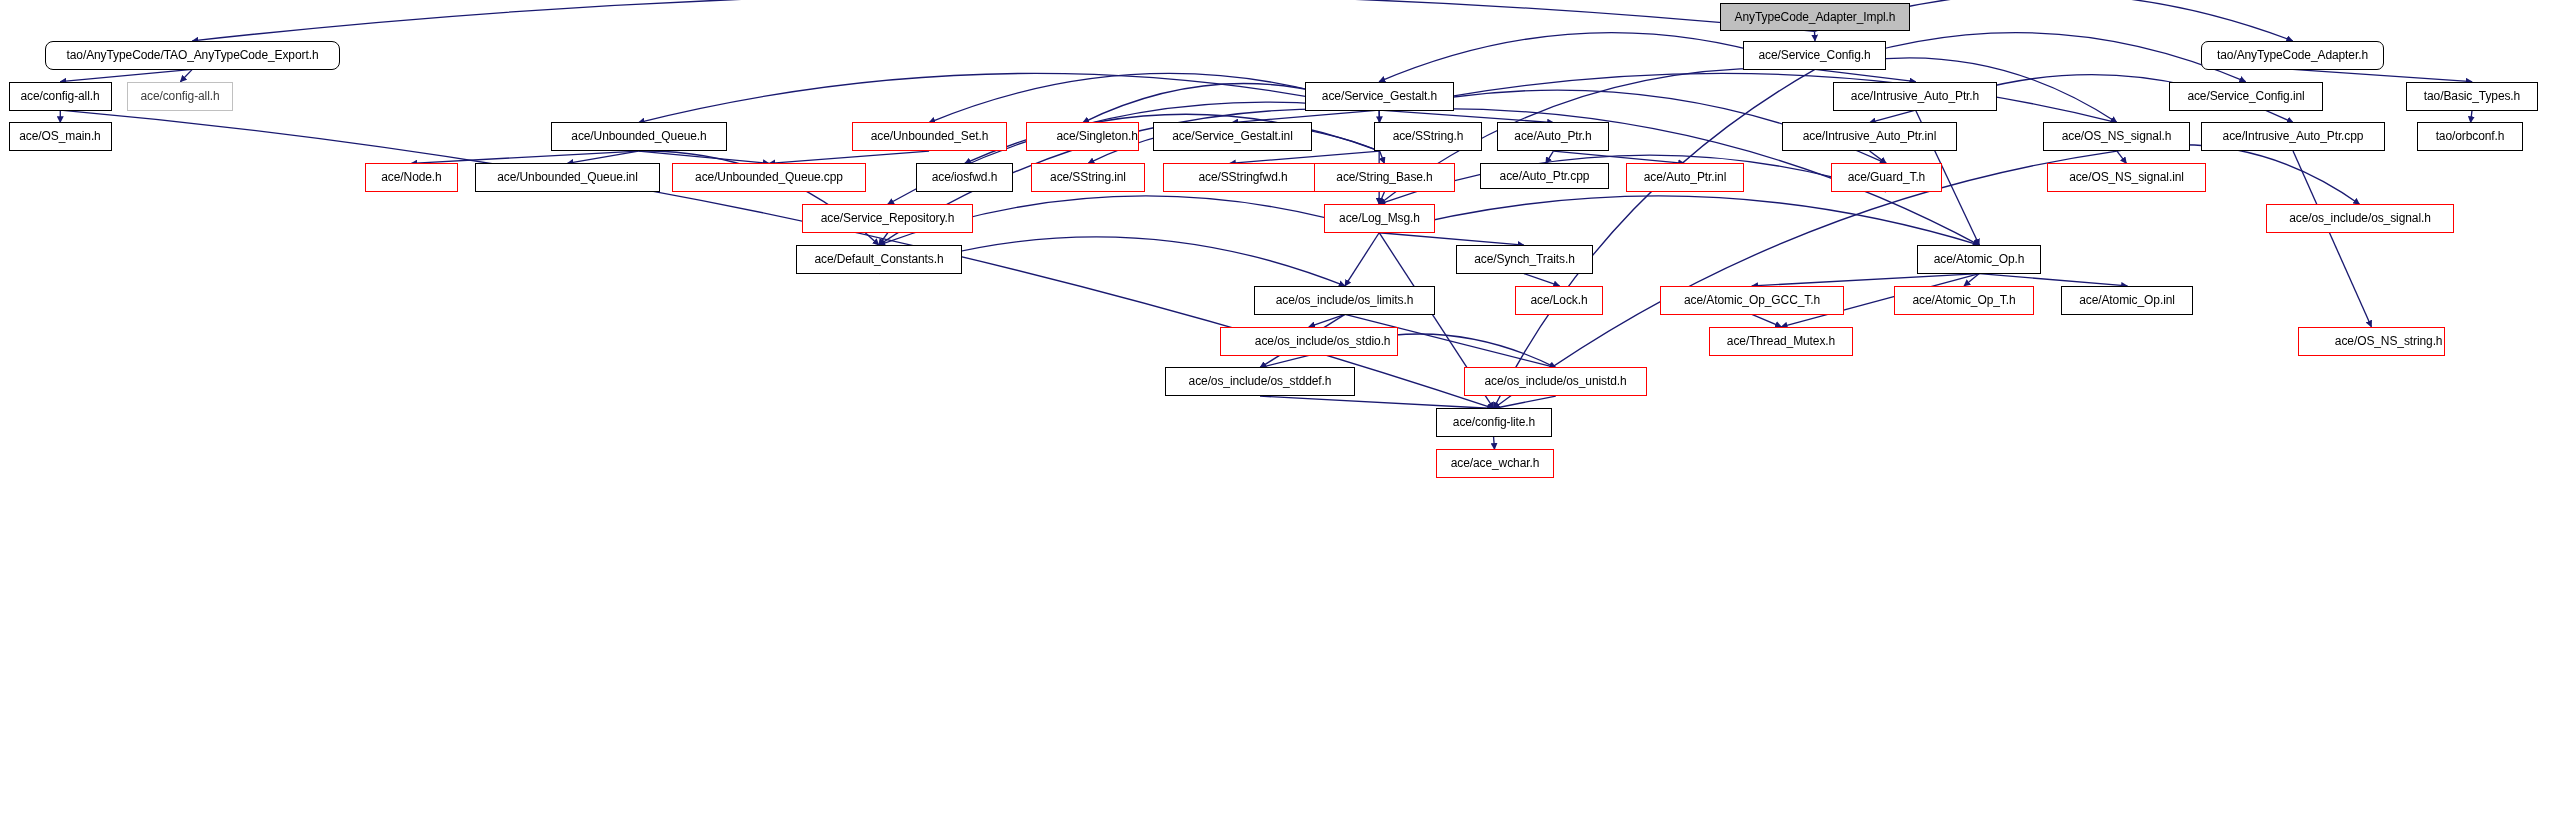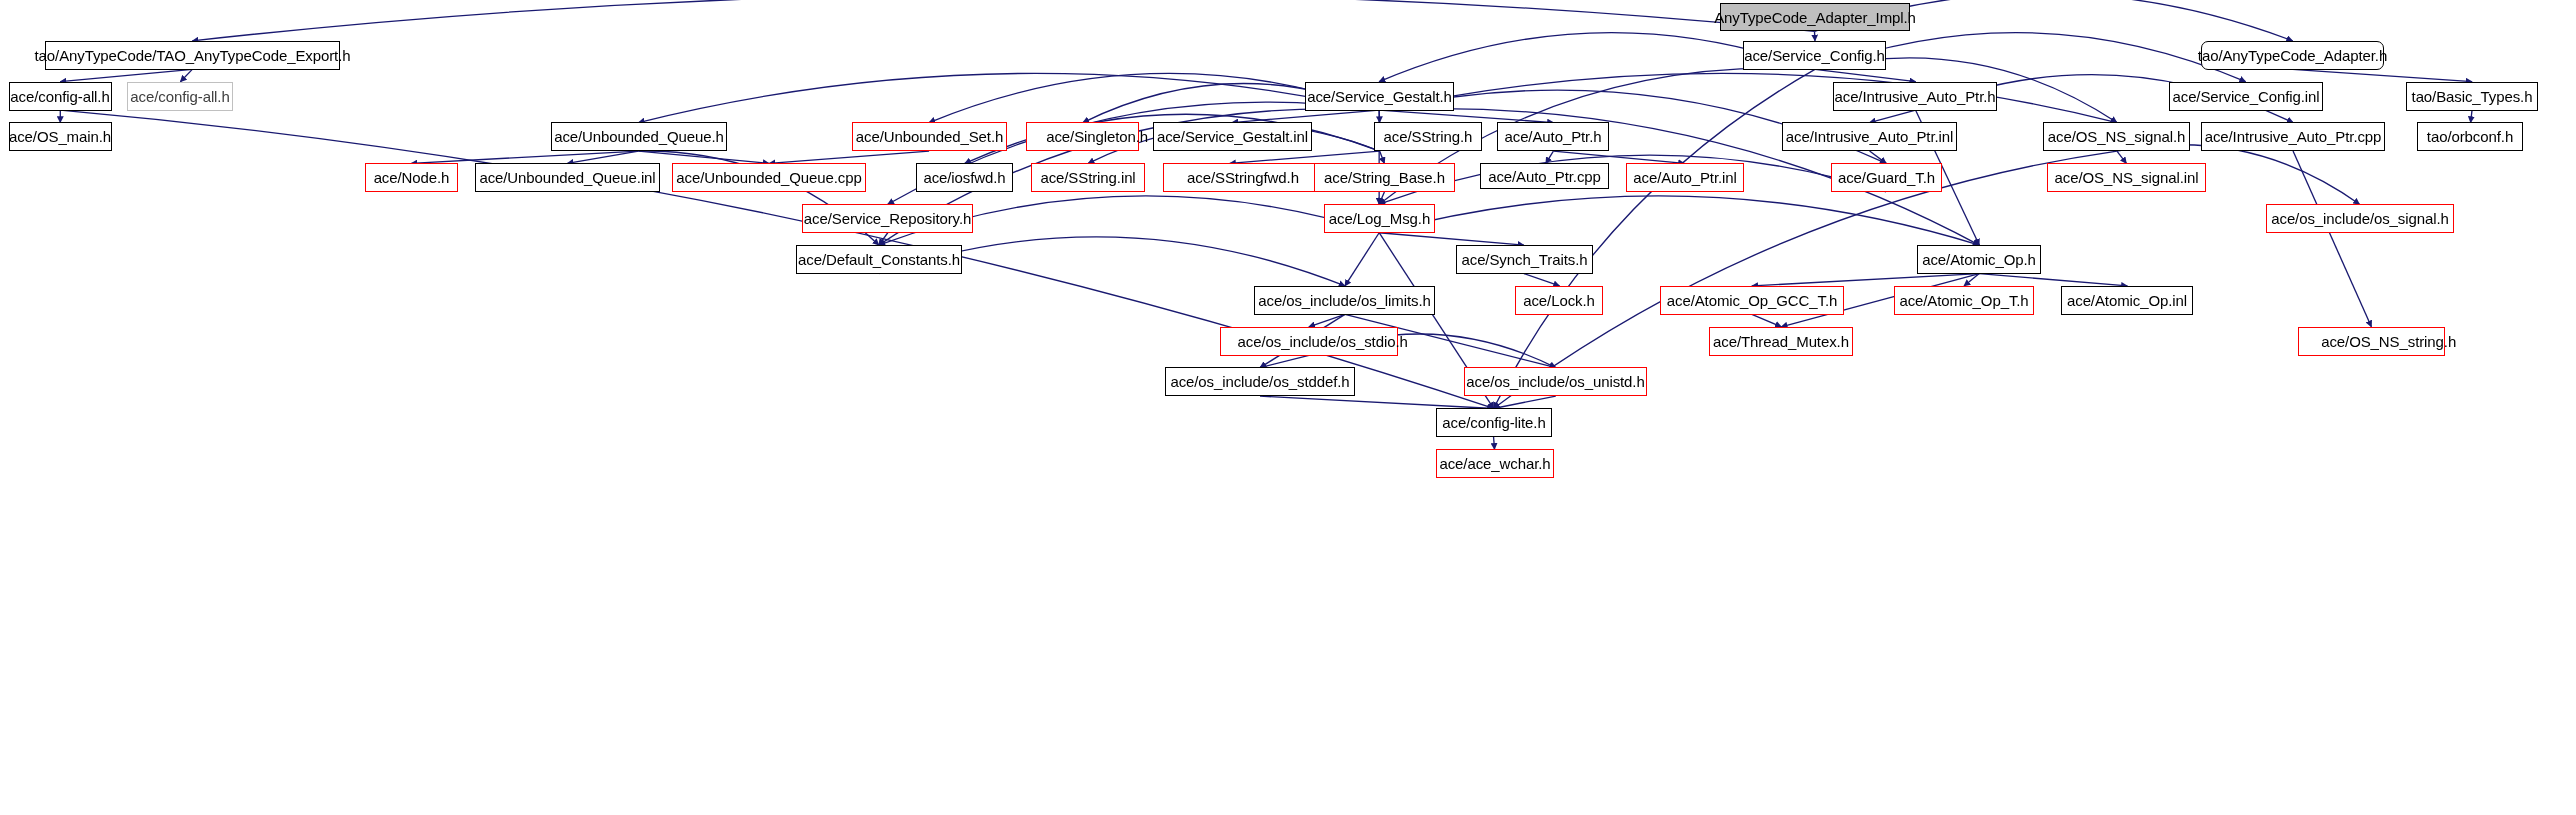--- a/index.html
+++ b/index.html
@@ -29,21 +29,21 @@
   .node {
     position: absolute;
     box-sizing: border-box;
     display: flex;
     align-items: center;
     justify-content: center;
     white-space: nowrap;
     background: #ffffff;
     border: 0.9px solid #000000;
     color: #000000;
-    font-size: 15px;
+    font-size: 12px;
     line-height: 1;
     letter-spacing: -0.1px;
     padding: 0 4.7px;
     height: 28.5px;
   }
   .node.red {
     border-color: #ff0000;
     color: #000000;
   }
   .node.grey {
@@ -134,21 +134,21 @@
         <path d="M 1378.5 374 Q 1511.3564316891907 323.3713662161873 1638.5 387" fill="none" stroke="#191970" stroke-width="1.4" marker-end="url(#arrow)"></path>
         <path d="M 1327 417 L 1573 430" fill="none" stroke="#191970" stroke-width="1.4" marker-end="url(#arrow)"></path>
         <path d="M 1638.5 417 L 1573 430" fill="none" stroke="#191970" stroke-width="1.4" marker-end="url(#arrow)"></path>
         <path d="M 1573 460 L 1574 473" fill="none" stroke="#191970" stroke-width="1.4" marker-end="url(#arrow)"></path>
       </g>
   </svg>
   <div id="nodes">
       <div class="node root" style="left: 1720px; top: 2.8px; width: 190px; height: 28.5px;">
         <span>AnyTypeCode_Adapter_Impl.h</span>
       </div>
-      <div class="node" style="left: 45px; top: 41px; width: 295px; height: 28.5px;">
+      <div class="node" style="left: 45px; top: 41px; width: 295px; height: 28.5px; border-radius: 8px;">
         <span>tao/AnyTypeCode/TAO_AnyTypeCode_Export.h</span>
       </div>
       <div class="node" style="left: 1743px; top: 41px; width: 143px; height: 28.5px;">
         <span>ace/Service_Config.h</span>
       </div>
       <div class="node" style="left: 2201px; top: 41px; width: 183px; height: 28.5px; border-radius: 7px;">
         <span>tao/AnyTypeCode_Adapter.h</span>
       </div>
       <div class="node" style="left: 8.5px; top: 82px; width: 103px; height: 28.5px;">
         <span>ace/config-all.h</span>

